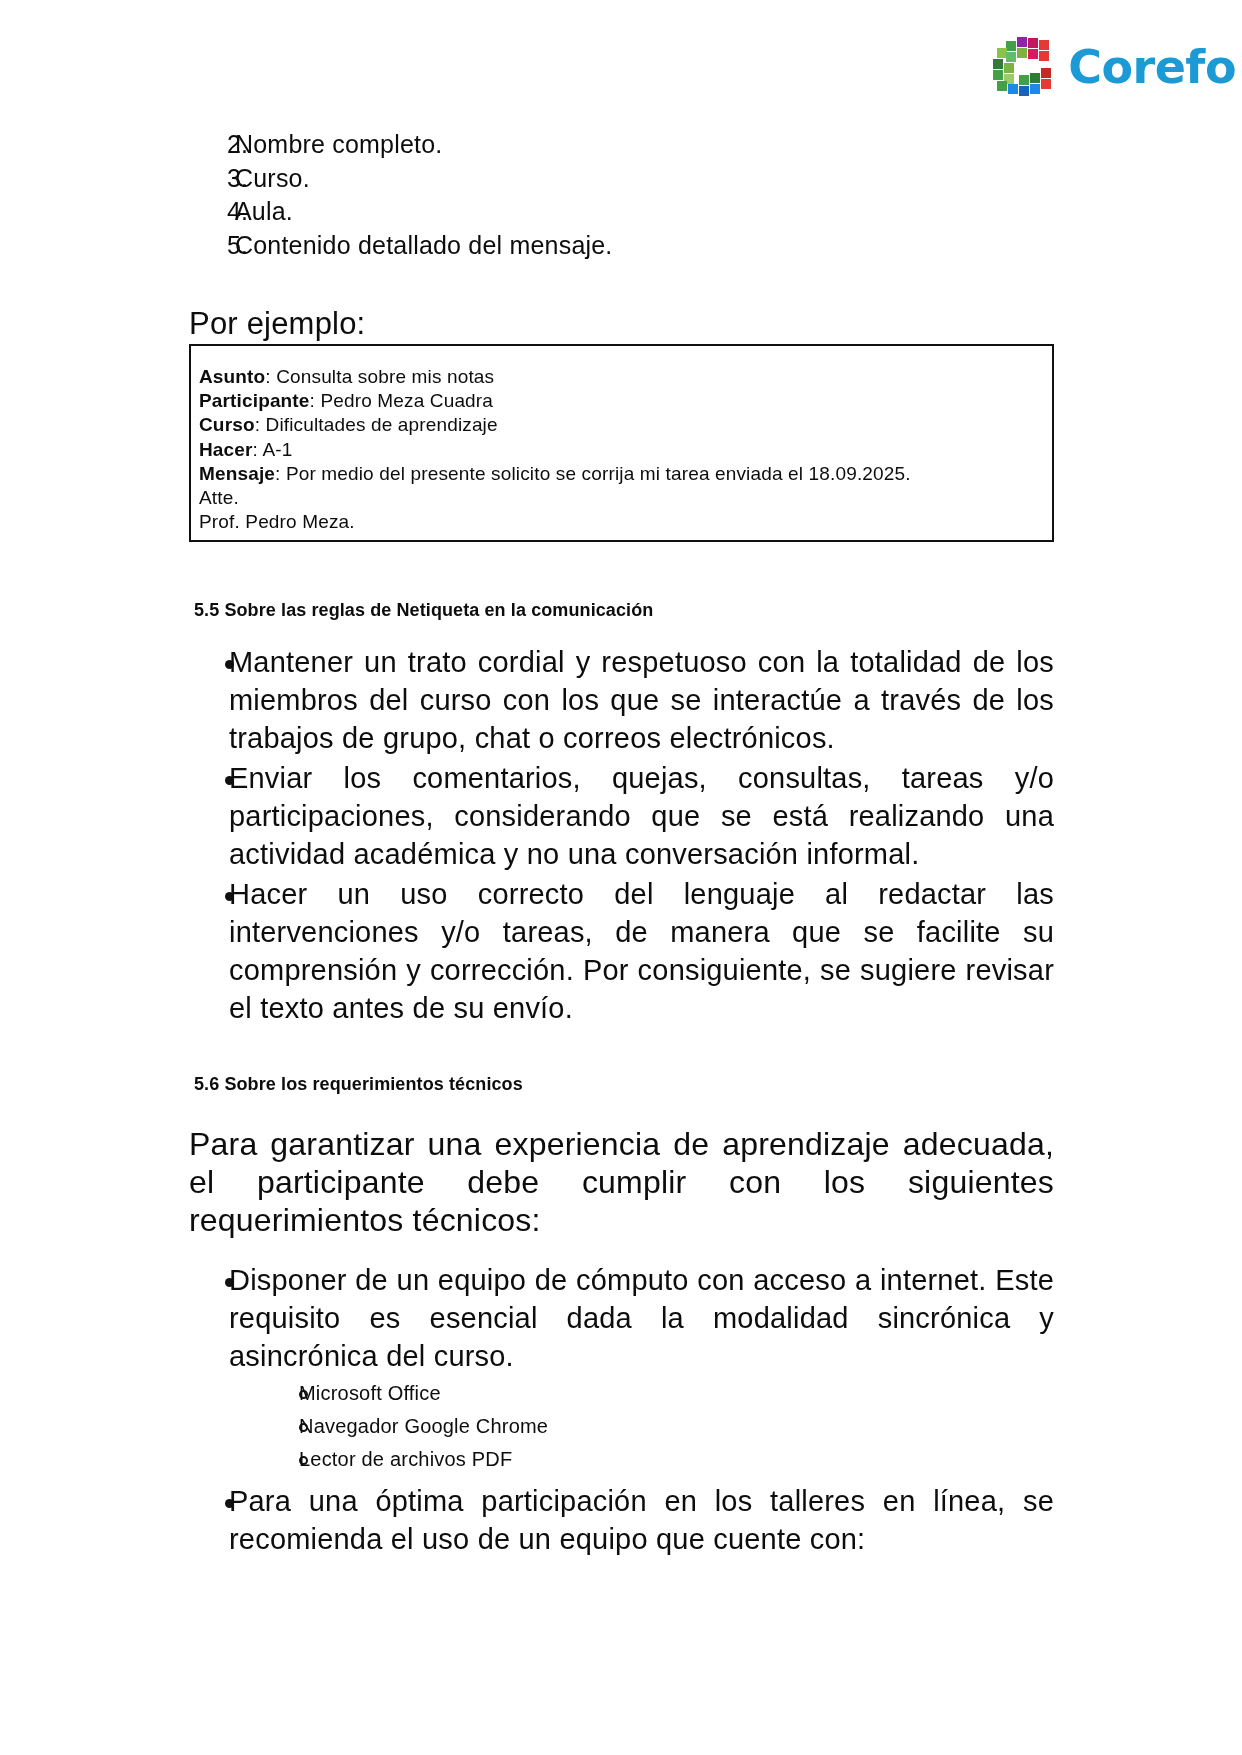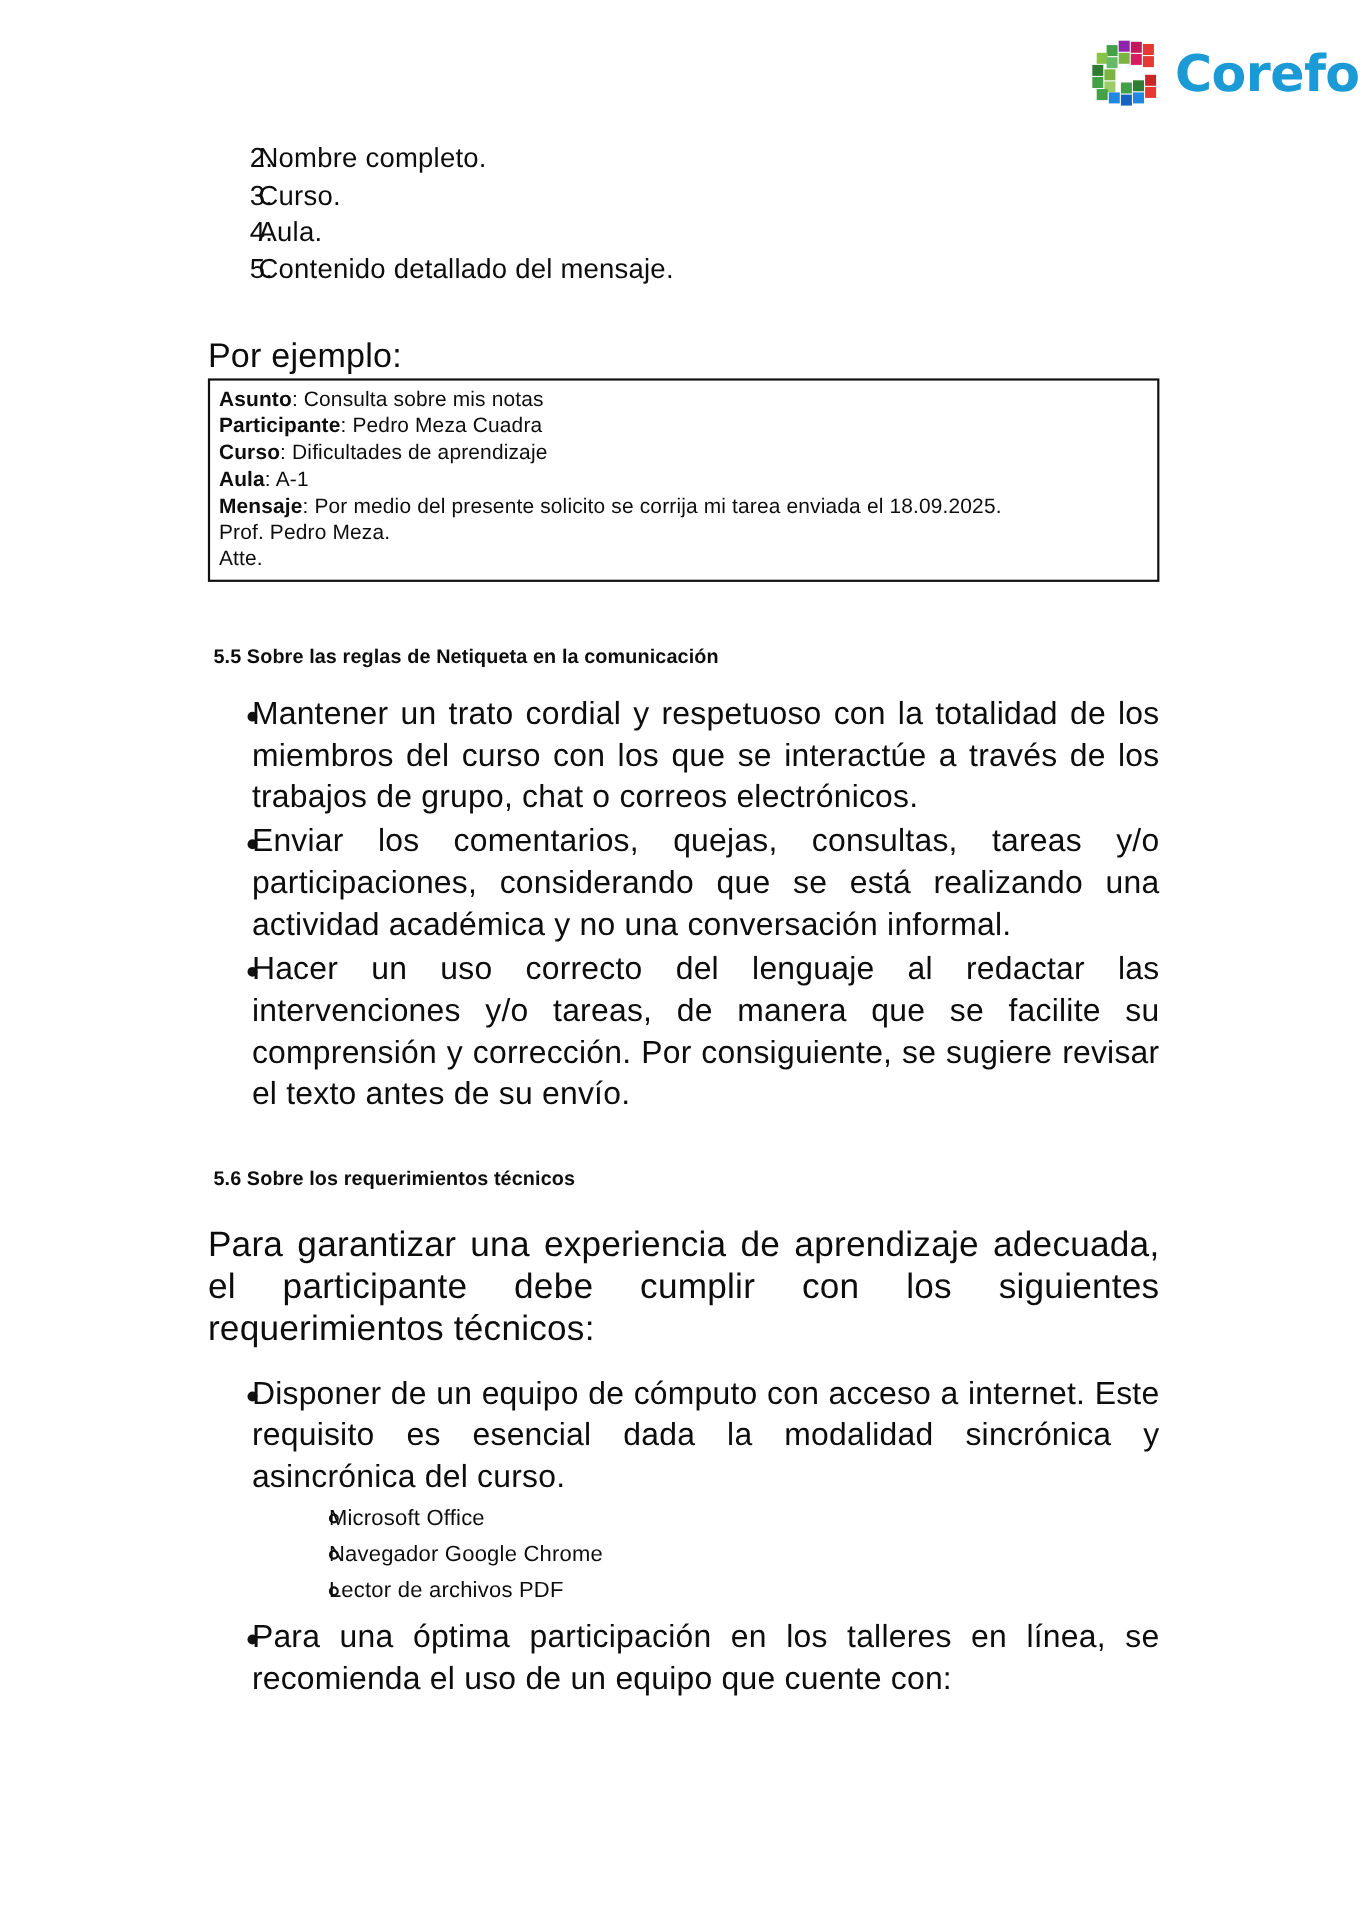--- a/index.html
+++ b/index.html
@@ -81,21 +81,21 @@
     font-size: 31px;
     line-height: 33px;
     margin-top: 45px;
     letter-spacing: 0.2px;
   }
 
   
   .example-box {
     border: 2px solid #111111;
     margin-top: 4px;
-    padding: 6px 0 6px 8px;
+    padding: 19px 0 6px 8px;
     box-sizing: border-box;
     width: 865px;
   }
   .example-box .line {
     font-size: 19px;
     line-height: 24.2px;
     letter-spacing: 0.15px;
     white-space: nowrap;
   }
   .example-box .lbl {
@@ -258,30 +258,30 @@
       <div class="line">
         <span class="lbl">Asunto</span><span>: </span><span>Consulta sobre mis notas</span>
       </div>
       <div class="line">
         <span class="lbl">Participante</span><span>: </span><span>Pedro Meza Cuadra</span>
       </div>
       <div class="line">
         <span class="lbl">Curso</span><span>: </span><span>Dificultades de aprendizaje</span>
       </div>
       <div class="line">
-        <span class="lbl">Aula</span><span>: </span><span>A-1</span>
+        <span class="lbl">Hacer</span><span>: </span><span>A-1</span>
       </div>
       <div class="line">
         <span class="lbl">Mensaje</span><span>: </span><span>Por medio del presente solicito se corrija mi tarea enviada el 18.09.2025.</span>
       </div>
       <div class="line">
+        <span>Atte.</span>
+      </div>
+      <div class="line">
         <span>Prof. Pedro Meza.</span>
-      </div>
-      <div class="line">
-        <span>Atte.</span>
       </div>
     </div>
 
     <div class="section-head h-5-5">5.5 Sobre las reglas de Netiqueta en la comunicación</div>
 
     <ul class="bullets">
       <li>
         <span class="marker"><span class="dot-solid"></span></span>
         <span class="body">Mantener un trato cordial y respetuoso con la totalidad de los miembros del curso con los que se interactúe a través de los trabajos de grupo, chat o correos electrónicos.</span>
       </li>

